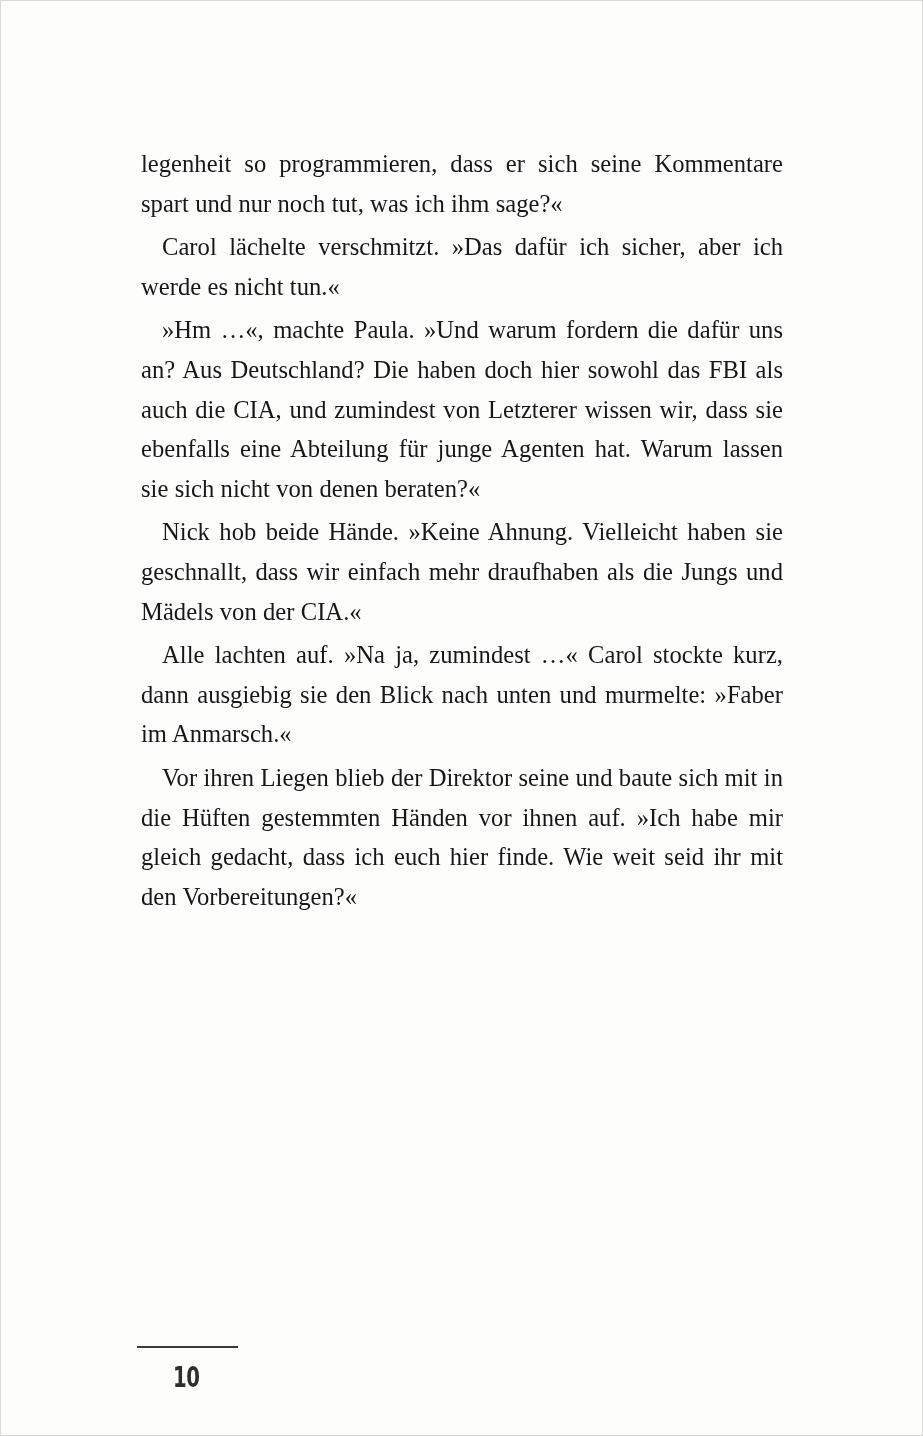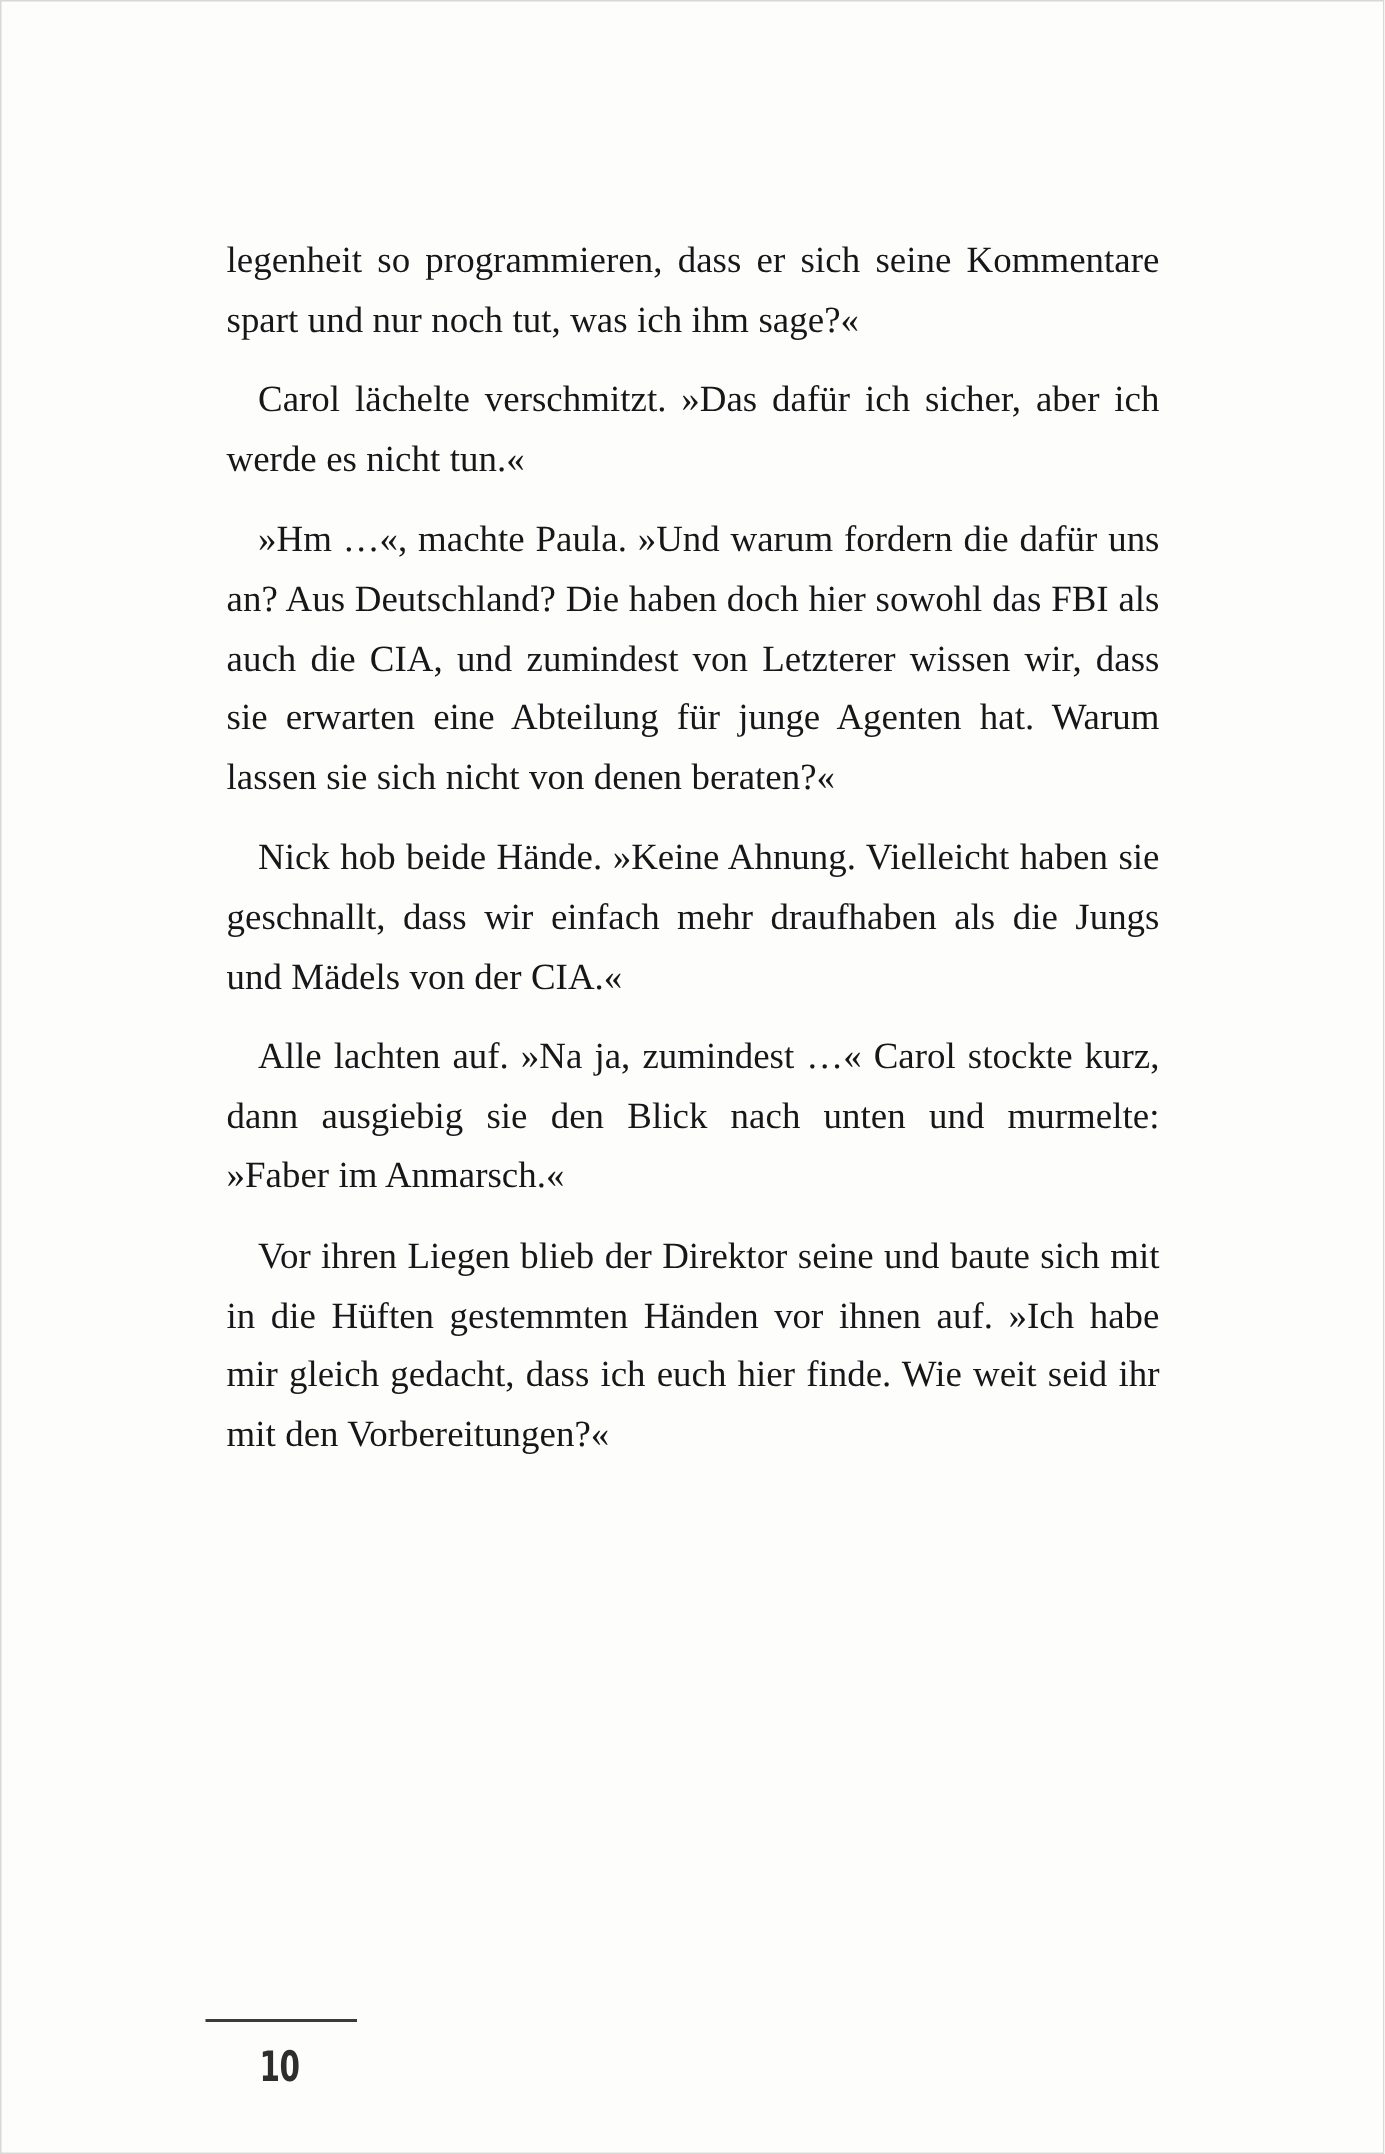--- a/index.html
+++ b/index.html
@@ -19,21 +19,21 @@
     border: 1px solid #d8d8d6;
     overflow: hidden;
   }
   .textblock {
     position: absolute;
     left: 136px;
     top: 139px;
     width: 650px;
   }
   .para {
-    margin: 14px;
+    margin: 4px;
     font-size: 24.6px;
     line-height: 39.6px;
     color: #17171a;
     text-align: justify;
     text-justify: inter-word;
     text-indent: 21px;
     hyphens: none;
     -webkit-hyphens: none;
     letter-spacing: 0.02px;
     word-spacing: 0.1px;
@@ -68,21 +68,21 @@
   }
 </style>
 </head>
 <body>
 
 <div class="page">
 
   <div class="textblock">
     <p class="para continued">legenheit so programmieren, dass er sich seine Kommentare spart und nur noch tut, was ich ihm sage?«</p>
     <p class="para">Carol lächelte verschmitzt. »Das dafür ich sicher, aber ich werde es nicht tun.«</p>
-    <p class="para">»Hm …«, machte Paula. »Und warum fordern die dafür uns an? Aus Deutschland? Die haben doch hier sowohl das FBI als auch die CIA, und zumindest von Letzterer wissen wir, dass sie erwarten eine Abteilung für junge Agenten hat. Warum lassen sie sich nicht von denen beraten?«</p>
+    <p class="para">»Hm …«, machte Paula. »Und warum fordern die dafür uns an? Aus Deutschland? Die haben doch hier sowohl das FBI als auch die CIA, und zumindest von Letzterer wissen wir, dass sie ebenfalls eine Abteilung für junge Agenten hat. Warum lassen sie sich nicht von denen beraten?«</p>
     <p class="para">Nick hob beide Hände. »Keine Ahnung. Vielleicht haben sie geschnallt, dass wir einfach mehr draufhaben als die Jungs und Mädels von der CIA.«</p>
     <p class="para">Alle lachten auf. »Na ja, zumindest …« Carol stockte kurz, dann ausgiebig sie den Blick nach unten und murmelte: »Faber im Anmarsch.«</p>
     <p class="para">Vor ihren Liegen blieb der Direktor seine und baute sich mit in die Hüften gestemmten Händen vor ihnen auf. »Ich habe mir gleich gedacht, dass ich euch hier finde. Wie weit seid ihr mit den Vorbereitungen?«</p>
   </div>
 
   <div class="footer">
     <div class="footer-rule"></div>
     <span class="page-number">10</span>
   </div>
 

